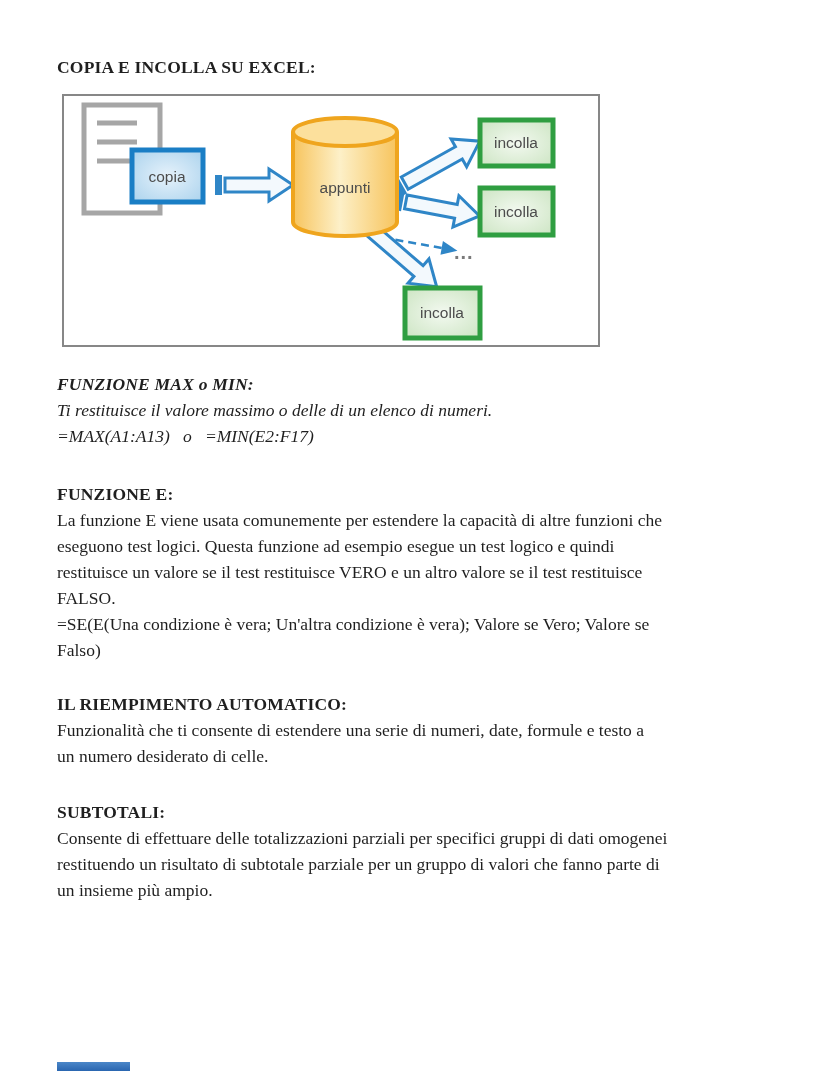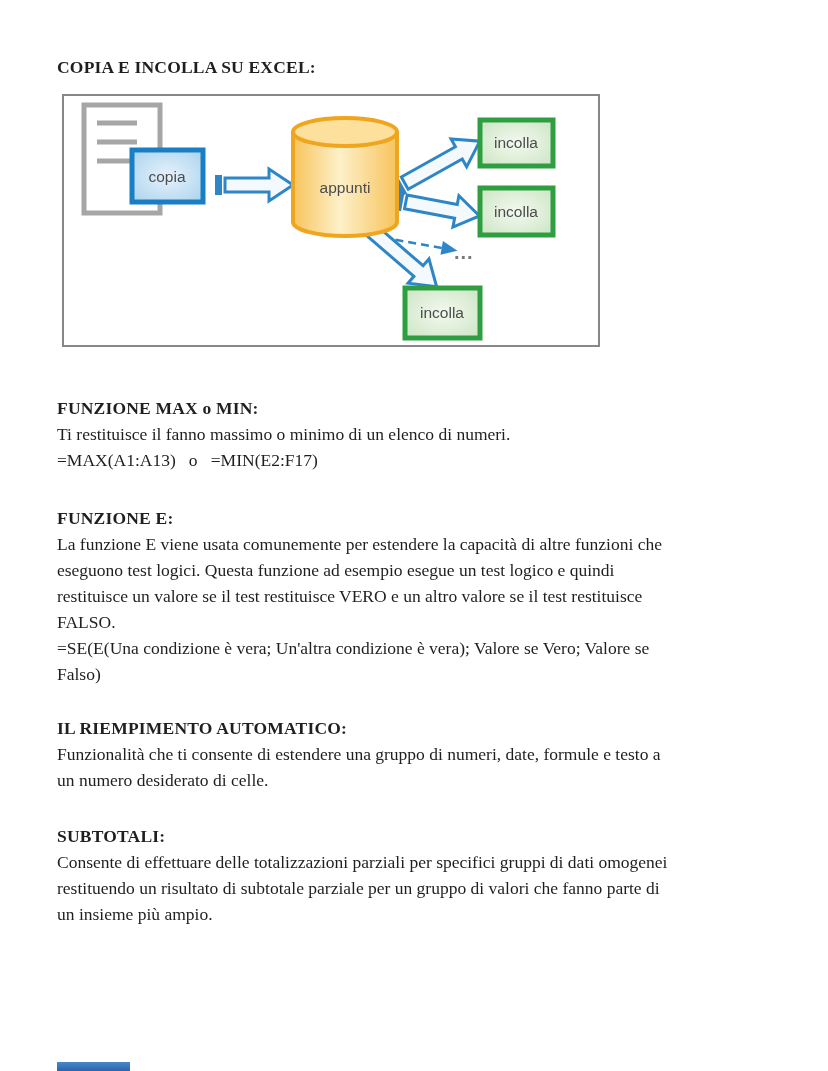--- a/index.html
+++ b/index.html
@@ -42,21 +42,21 @@
   }
   .intro { margin-top: 20px; }
   .section { margin-top: 0; }
   .sec-heading {
     margin: 0;
     font-size: 17.5px;
     line-height: 26px;
     font-weight: bold;
     letter-spacing: 0.2px;
   }
-  .mt-s1 { margin-top: 48px; }
+  .mt-s1 { margin-top: 24px; font-style: italic; }
   .mt-s2 { margin-top: 32px; }
   .mt-s3 { margin-top: 28px; }
   .mt-s4 { margin-top: 30px; font-family: Liberation Serif, serif; }
   .formula-extra { margin-top: 14px; }
   .diagram-label {
     font-family: "Liberation Sans", "DejaVu Sans", sans-serif;
     font-size: 15.5px;
     fill: #4c4c4c;
   }
   .ellipsis-label {
@@ -158,37 +158,37 @@
         <g>
           <rect x="341" y="192" width="75" height="50" fill="url(#pasteGrad)" stroke="#2f9e41" stroke-width="5"></rect>
           <text class="diagram-label" x="378" y="222" text-anchor="middle">incolla</text>
         </g>
       </svg>
     </div>
 
 
     <div class="section mt-s1">
       <h2 class="sec-heading">FUNZIONE MAX o MIN:</h2>
-      <p class="body-text">Ti restituisce il fanno massimo o minimo di un elenco di numeri.</p>
+      <p class="body-text">Ti restituisce il valore massimo o delle di un elenco di numeri.</p>
       <p class="body-text formula-extra">=MAX(A1:A13)   o   =MIN(E2:F17)</p>
     </div>
 
     <div class="section mt-s2">
       <h2 class="sec-heading">FUNZIONE E:</h2>
       <p class="body-text">La funzione E viene usata comunemente per estendere la capacità di altre funzioni che
 eseguono test logici. Questa funzione ad esempio esegue un test logico e quindi
 restituisce un valore se il test restituisce VERO e un altro valore se il test restituisce
 FALSO.</p>
       <p class="body-text">=SE(E(Una condizione è vera; Un'altra condizione è vera); Valore se Vero; Valore se
 Falso)</p>
     </div>
 
     <div class="section mt-s3">
       <h2 class="sec-heading">IL RIEMPIMENTO AUTOMATICO:</h2>
-      <p class="body-text">Funzionalità che ti consente di estendere una gruppo di numeri, date, formule e testo a
+      <p class="body-text">Funzionalità che ti consente di estendere una serie di numeri, date, formule e testo a
 un numero desiderato di celle.</p>
     </div>
 
     <div class="section mt-s4">
       <h2 class="sec-heading">SUBTOTALI:</h2>
       <p class="body-text">Consente di effettuare delle totalizzazioni parziali per specifici gruppi di dati omogenei
 restituendo un risultato di subtotale parziale per un gruppo di valori che fanno parte di
 un insieme più ampio.</p>
     </div>
 

